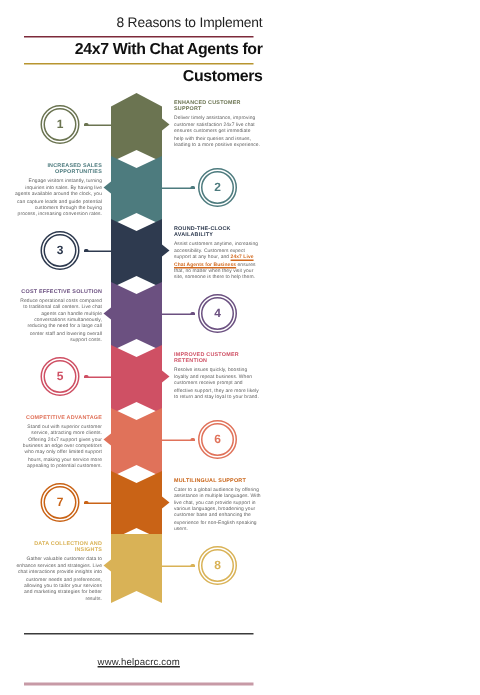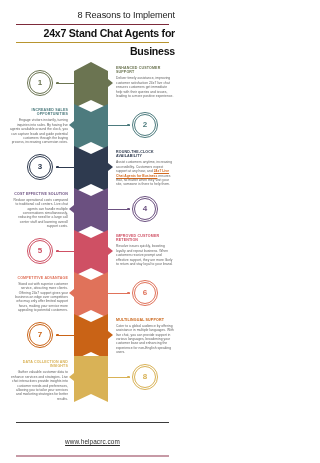--- a/index.html
+++ b/index.html
@@ -70,23 +70,23 @@
     letter-spacing:.1px;display:inline-block;
   }
   .f-rule-bot{height:2px;background:#c79aa6;margin:7px 16px 0 16px;}
 </style>
 </head>
 <body>
 
 <div class="header">
   <div class="h-line1">8 Reasons to Implement</div>
   <div class="rule"></div>
-  <div class="h-line2">24x7 Stand Chat Agents for</div>
+  <div class="h-line2">24x7 With Chat Agents for</div>
   <div class="rule2"></div>
-  <div class="h-line3">Business</div>
+  <div class="h-line3">Customers</div>
 </div>
 
 <div class="timeline" id="timeline">
     <div class="seg" style="top: 0px;">
       <svg class="arrow" viewBox="0 0 34 46" width="34" height="46">
         <polygon points="17,0 34,9 34,46 17,38 0,46 0,9" fill="#6b7451"></polygon>
       </svg>
     </div>
     <div style="position: absolute; top: 17px; width: 0px; height: 0px; left: 108px; border-left: 5px solid rgb(107, 116, 81); border-top: 4px solid transparent; border-bottom: 4px solid transparent;"></div>
     <div class="circle" style="top: 8px; left: 27px; color: rgb(107, 116, 81); border: 1.6px solid rgb(107, 116, 81);">

